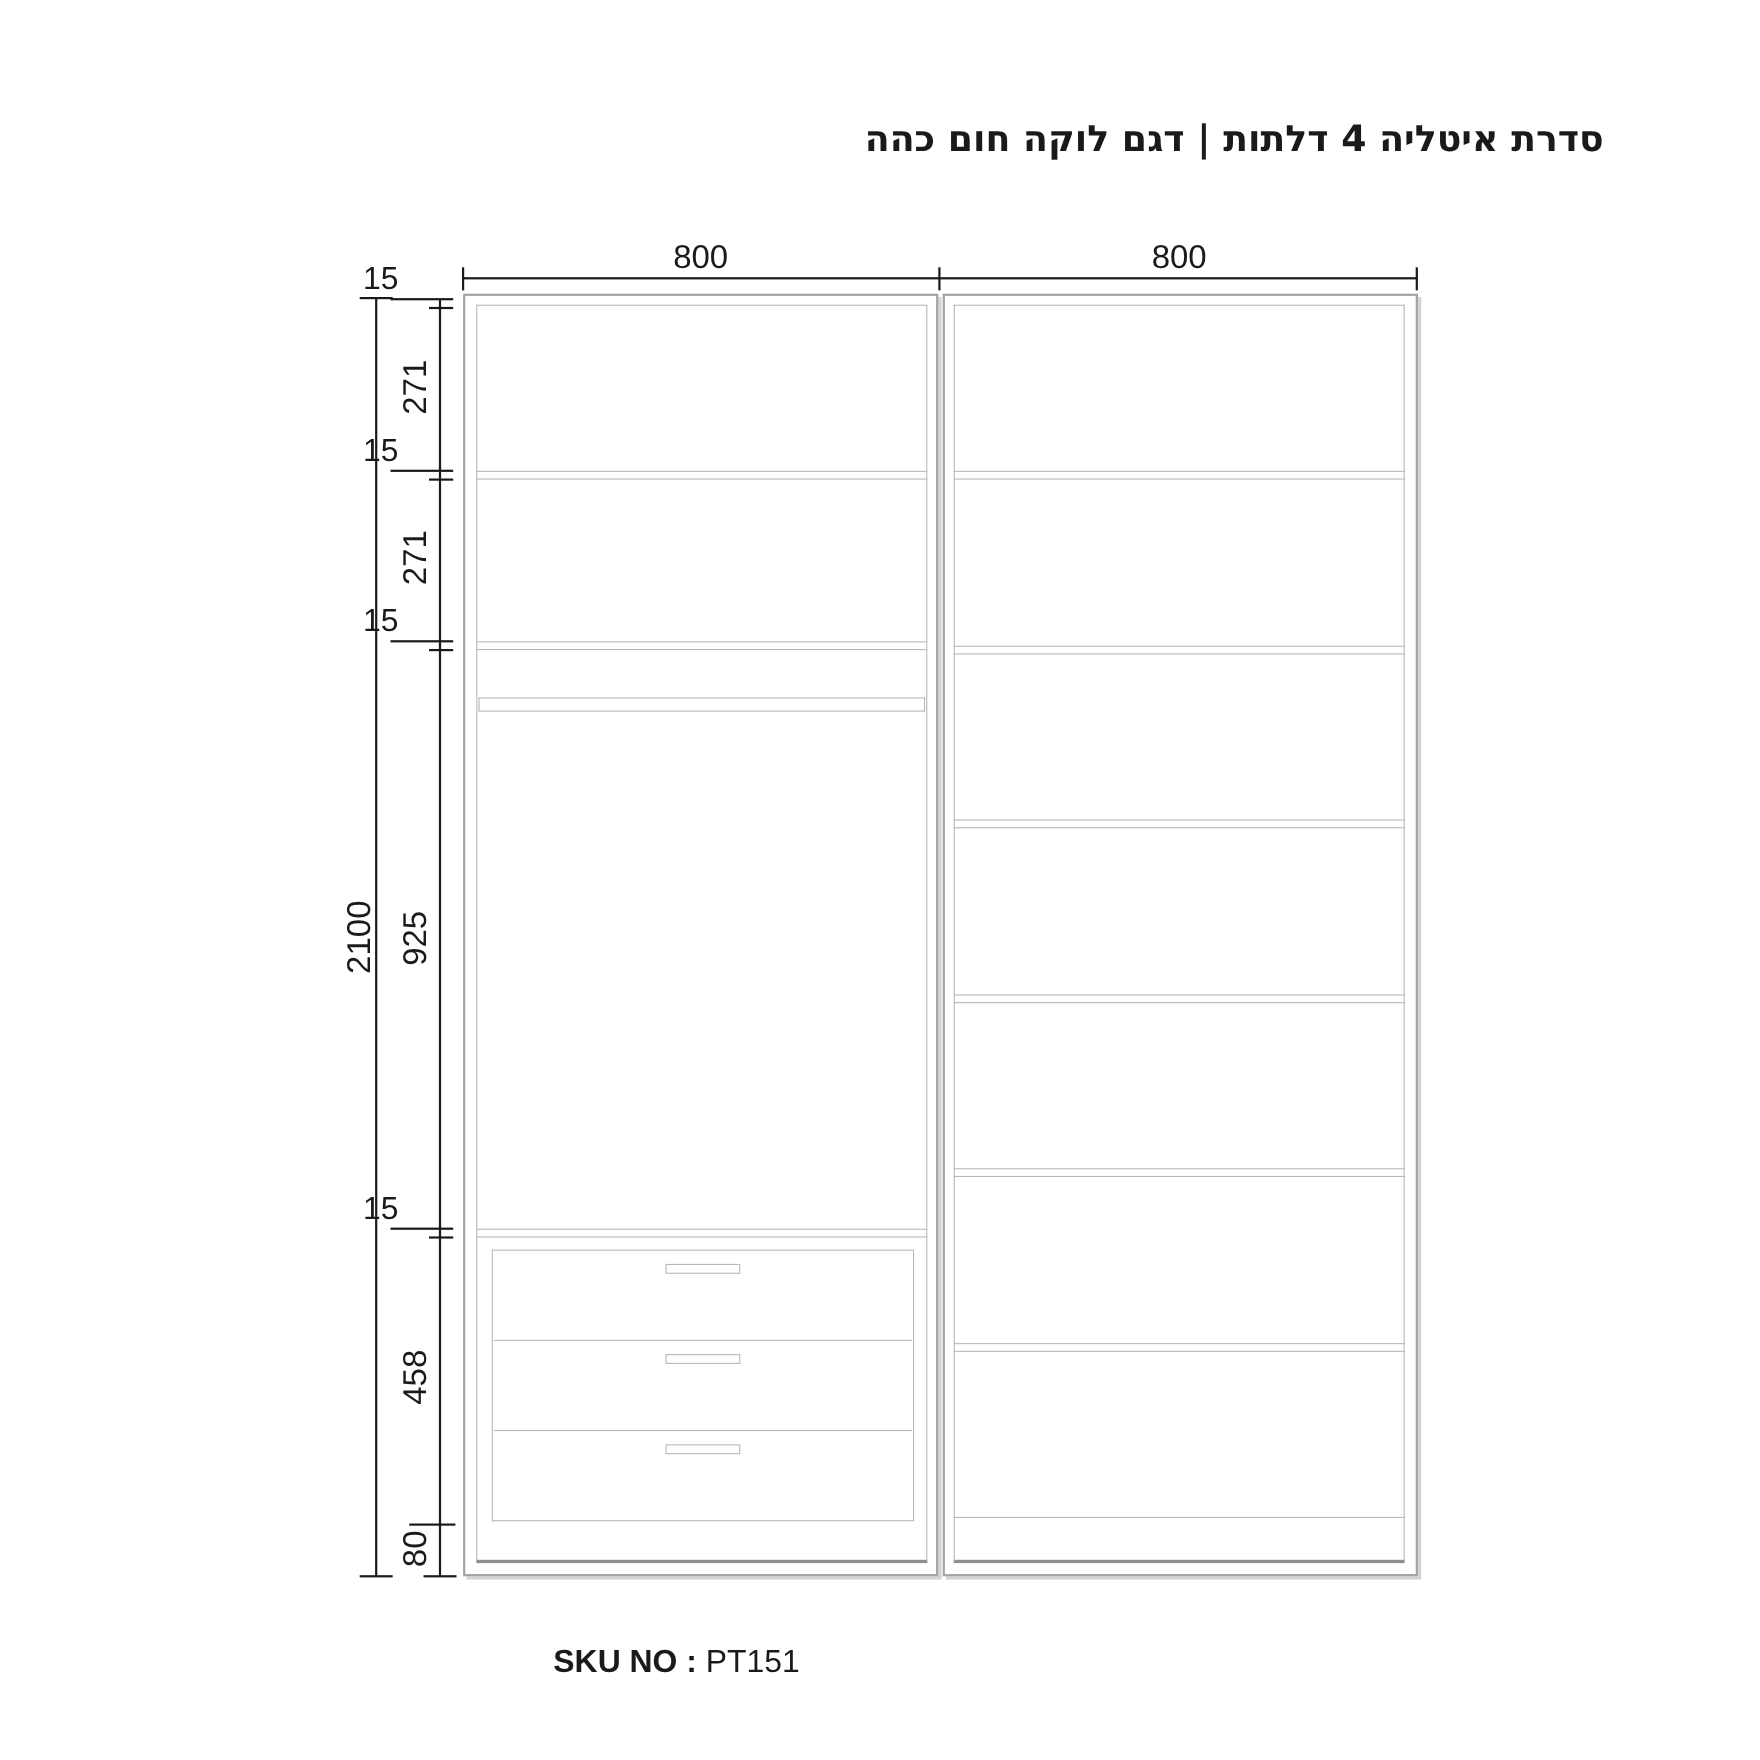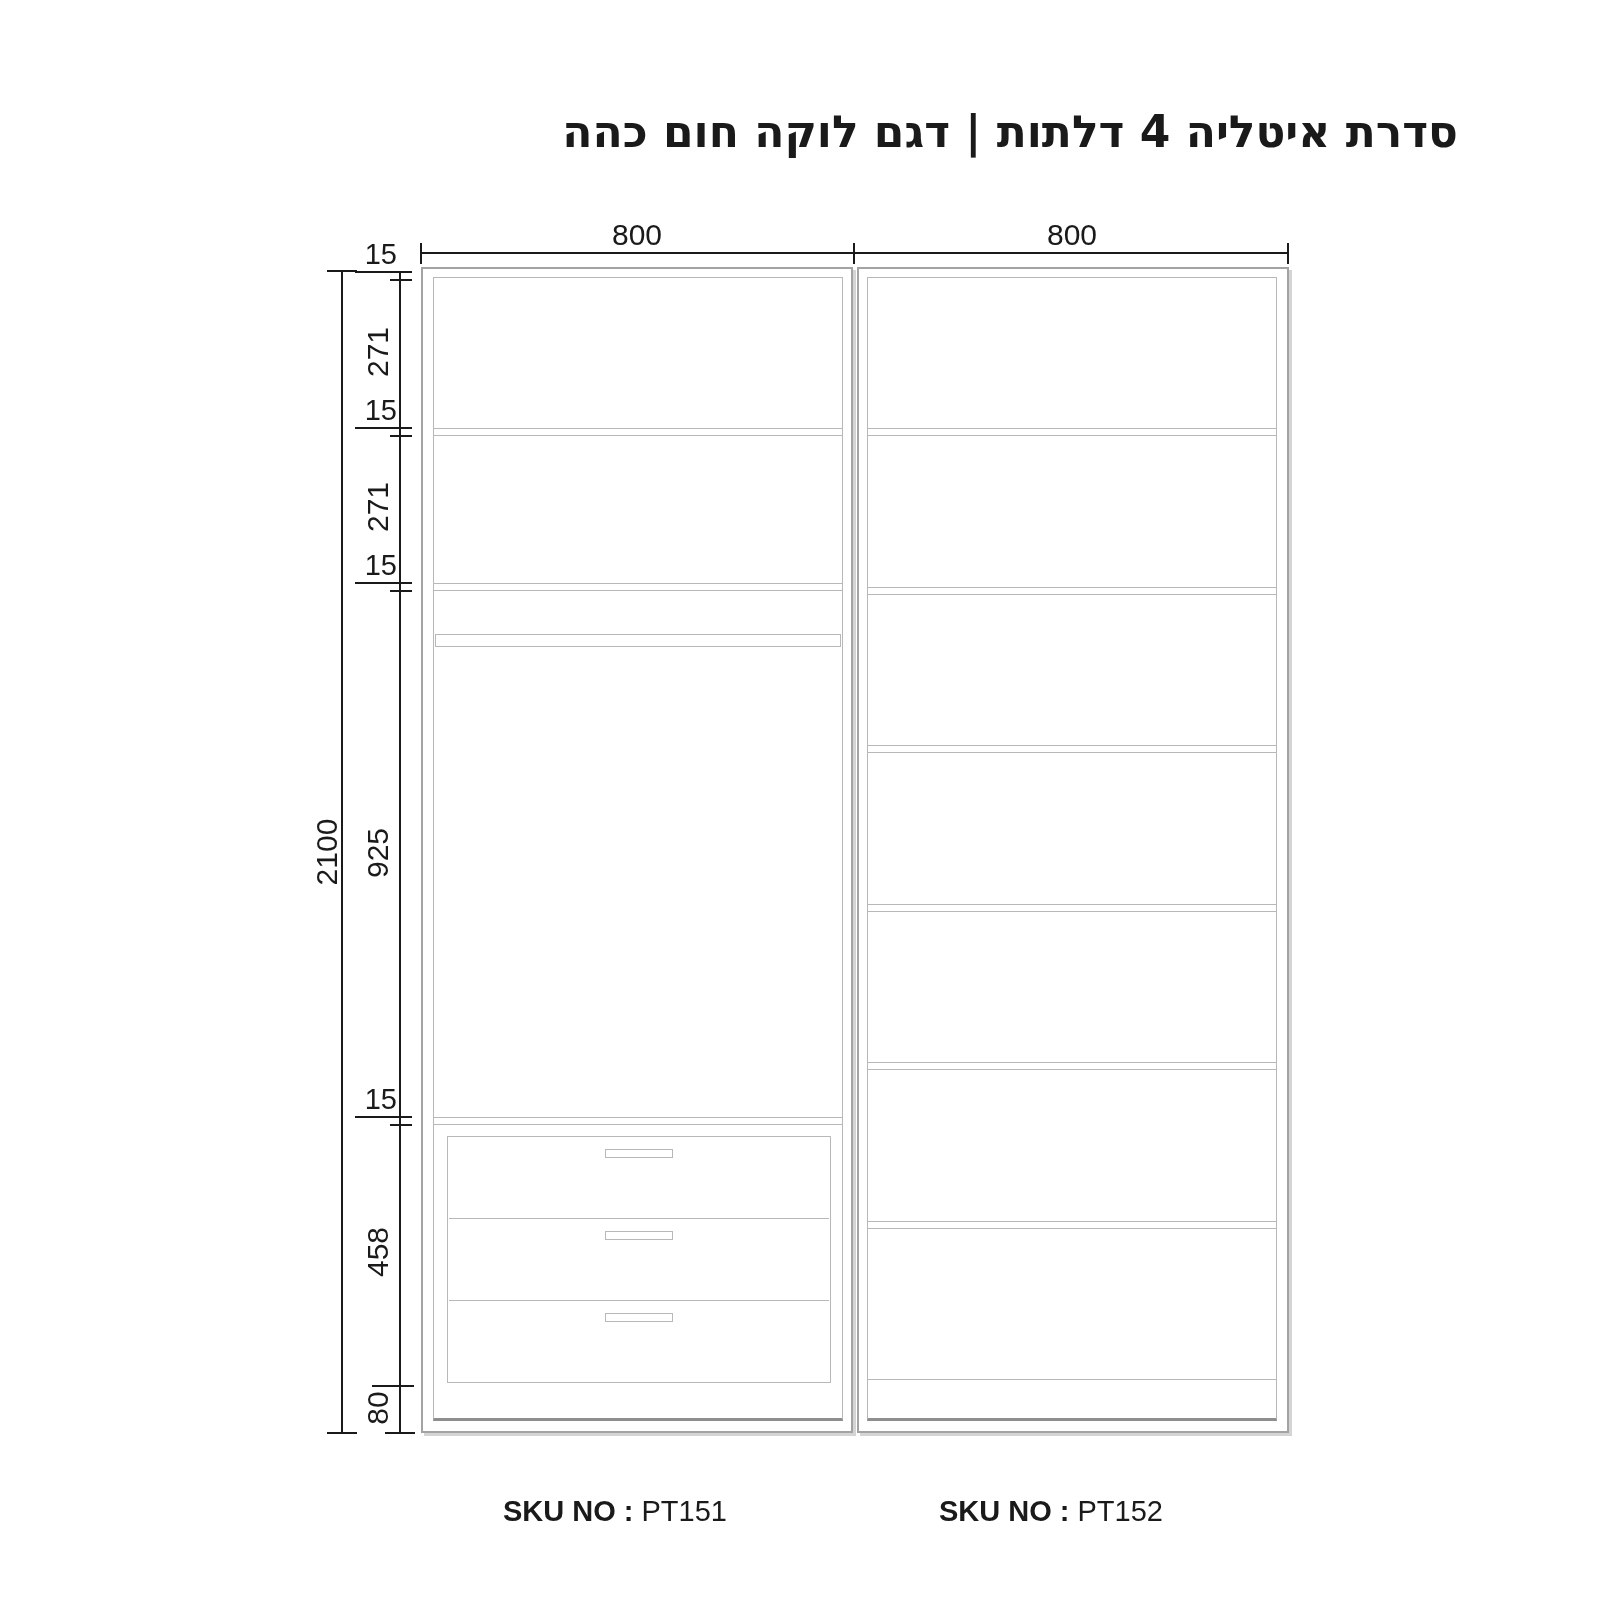--- a/index.html
+++ b/index.html
@@ -13,34 +13,34 @@
   .canvas{
     position:relative;width:1600px;height:1600px;background:var(--bg);
     font-family:"Liberation Sans",sans-serif;color:var(--dim);overflow:hidden;
   }
   
   .hline{position:absolute;height:0;border-top:2px solid var(--dim);}
   .vline{position:absolute;width:0;border-left:2px solid var(--dim);}
   .dimlabel{position:absolute;font-size:30px;line-height:1;color:var(--dim);white-space:nowrap;}
   .vlabel{position:absolute;font-size:30px;line-height:1;color:var(--dim);white-space:nowrap;
           transform:translate(-50%,-50%) rotate(-90deg);}
-  .dim15{position:absolute;left:330px;width:67px;text-align:right;font-size:29px;line-height:1;}
+  .dim15{position:absolute;left:330px;width:67px;text-align:left;font-size:29px;line-height:1;}
   
   .cab-outer{position:absolute;box-sizing:border-box;border:2px solid var(--cab_outer);
              box-shadow:3px 3px 0 rgba(160,160,160,0.45);background:var(--bg);}
   .cab-inner{position:absolute;box-sizing:border-box;border:1.5px solid var(--cab_inner);
              border-bottom:3px solid var(--cab_dark);background:var(--bg);}
   .shelf{position:absolute;box-sizing:border-box;height:8px;
          border-top:1.5px solid var(--cab_inner);border-bottom:1.5px solid var(--cab_inner);}
   .thinline{position:absolute;height:0;border-top:1.5px solid var(--cab_inner);}
   .rod{position:absolute;box-sizing:border-box;border:1.5px solid var(--cab_inner);}
   .drawerbox{position:absolute;box-sizing:border-box;border:1.5px solid var(--cab_inner);}
   .handle{position:absolute;box-sizing:border-box;width:68px;height:9px;border:1.5px solid var(--cab_inner);}
   
-  .title{position:absolute;right:142px;top:106px;font-size:44px;font-weight:bold;
+  .title{position:absolute;right:142px;top:106px;font-size:33px;font-weight:bold;
          direction:rtl;white-space:nowrap;font-family:"DejaVu Sans","Liberation Sans",sans-serif;}
   .sku{position:absolute;width:300px;top:1494px;text-align:center;font-size:29px;line-height:1.2;white-space:nowrap;}
   .sku .b{font-weight:bold;}
   .sku .v{margin-left:8px;}
 </style>
 </head>
 <body>
 
 <div class="canvas">
 
@@ -101,17 +101,14 @@
   <div class="shelf" style="left:867px;top:587px;width:410px;"></div>
   <div class="shelf" style="left:867px;top:745px;width:410px;"></div>
   <div class="shelf" style="left:867px;top:904px;width:410px;"></div>
   <div class="shelf" style="left:867px;top:1062px;width:410px;"></div>
   <div class="shelf" style="left:867px;top:1221px;width:410px;"></div>
   <div class="thinline" style="left:867px;top:1379px;width:410px;"></div>
 
   <div class="sku" style="left:465px;">
     <span class="b">SKU NO :</span><span class="v">PT151</span>
   </div>
-  <div class="sku" style="left:901px;">
-    <span class="b">SKU NO :</span><span class="v">PT152</span>
-  </div>
 
 </div>
 
 </body></html>

